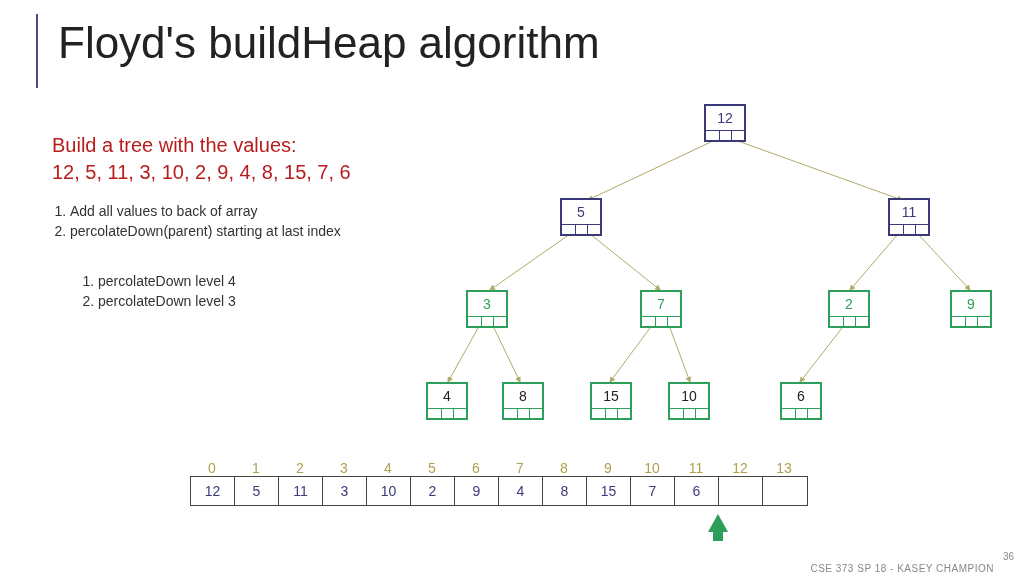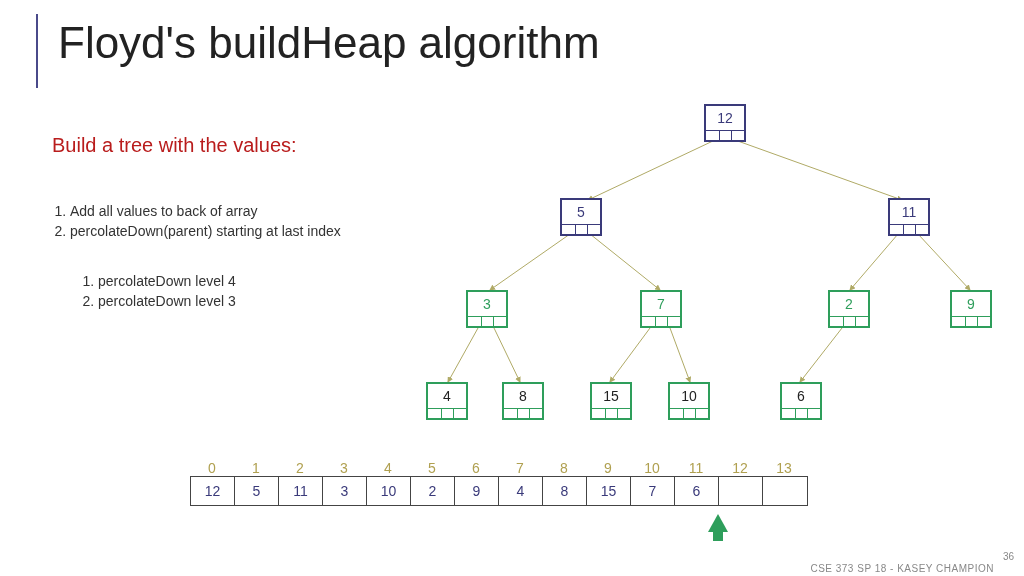--- a/index.html
+++ b/index.html
@@ -145,20 +145,21 @@
   }
 </style>
 </head>
 <body>
 
 <div class="accent-bar"></div>
 <div class="title">Floyd's buildHeap algorithm</div>
 
 <div class="intro">
   <div>Build a tree with the values:</div>
+  <div>12, 5, 11, 3, 10, 2, 9, 4, 8, 15, 7, 6</div>
 </div>
 
 <div class="steps">
   <ol>
     <li>Add all values to back of array</li>
     <li>
       <span>percolateDown(parent) starting at last index</span>
       <ol>
         <li>percolateDown level 4</li>
         <li>percolateDown level 3</li>

